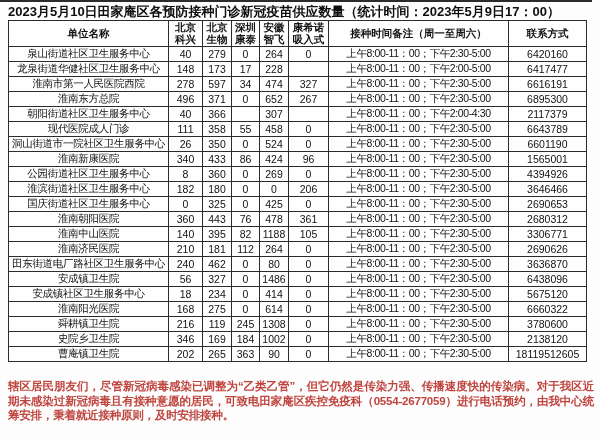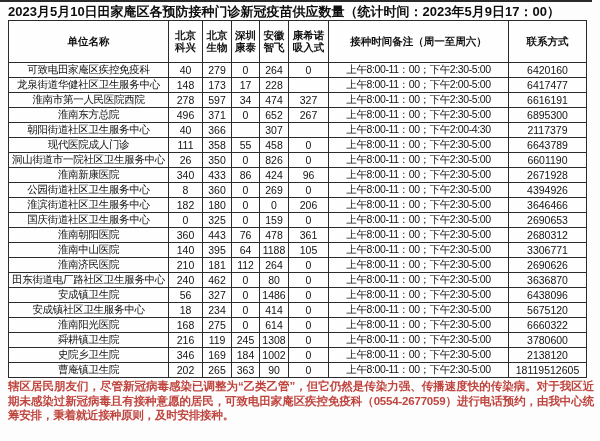--- a/index.html
+++ b/index.html
@@ -3,21 +3,21 @@
 <meta charset="utf-8">
 <style>
   * { margin:0; padding:0; box-sizing:border-box; }
   html,body { width:600px; height:441px; background:#ffffff; }
   body { font-family:"Liberation Sans","DejaVu Sans",sans-serif; color:#111; position:relative; }
   .page { position:absolute; left:0; top:0; width:600px; height:441px; background:#fdfdfd; overflow:hidden; }
   .topline { position:absolute; left:0; top:0; width:592px; height:2px; background:#2b2b2b; }
   .title { position:absolute; left:8px; top:3px; width:586px; font-size:13px; font-weight:bold; letter-spacing:0px; white-space:nowrap; color:#0d0d0d; }
   table.grid { position:absolute; left:8px; top:20px; width:578px; border-collapse:collapse; table-layout:fixed; background:#fefefe; }
   table.grid th, table.grid td { border:1px solid #2b2b2b; overflow:hidden; }
-  table.grid th { font-size:10.5px; font-weight:bold; text-align:center; vertical-align:middle; line-height:11.5px; white-space:pre-line; height:26px; padding:9px 0; }
+  table.grid th { font-size:10.5px; font-weight:bold; text-align:center; vertical-align:middle; line-height:11.5px; white-space:pre-line; height:26px; padding:1px 0; }
   table.grid td { height:15px; font-size:10.5px; text-align:center; vertical-align:middle; padding:0 1px; white-space:nowrap; }
   td.name { text-align:left; padding-left:3px; font-size:10.5px; letter-spacing:-0.3px; }
   td.time { font-size:10.5px; letter-spacing:-0.4px;margin-top:36px; }
   td.phone { font-size:10.5px; }
   span.u { }
   .notice { position:absolute; left:8px; top:379px; width:586px; font-size:11.5px; line-height:14.5px; font-weight:bold; color:#c0443e; letter-spacing:-0.2px; text-align:justify; }
 </style>
 </head>
 <body>
 
@@ -48,21 +48,21 @@
           <th>安徽
 智飞</th>
           <th>康希诺
 吸入式</th>
           <th>接种时间备注（周一至周六）</th>
           <th>联系方式</th>
         </tr>
       </thead>
     <tbody>
         <tr>
-          <td class="name">可致电田家庵区疾控免疫科</td>
+          <td class="name">泉山街道社区卫生服务中心</td>
           <td>40</td>
           <td>279</td>
           <td>0</td>
           <td>264</td>
           <td>0</td>
           <td class="time">上午8:00-11：00；下午2:30-5:00</td>
           <td class="phone">6420160</td>
         </tr>
         <tr>
           <td class="name">龙泉街道华健社区卫生服务中心</td>
@@ -112,34 +112,34 @@
           <td>458</td>
           <td>0</td>
           <td class="time">上午8:00-11：00；下午2:30-5:00</td>
           <td class="phone">6643789</td>
         </tr>
         <tr>
           <td class="name">洞山街道市一院社区卫生服务中心</td>
           <td>26</td>
           <td>350</td>
           <td>0</td>
-          <td>826</td>
+          <td>524</td>
           <td>0</td>
           <td class="time">上午8:00-11：00；下午2:30-5:00</td>
           <td class="phone">6601190</td>
         </tr>
         <tr>
           <td class="name">淮南新康医院</td>
           <td>340</td>
           <td>433</td>
           <td>86</td>
           <td>424</td>
           <td>96</td>
           <td class="time">上午8:00-11：00；下午2:30-5:00</td>
-          <td class="phone">2671928</td>
+          <td class="phone">1565001</td>
         </tr>
         <tr>
           <td class="name">公园街道社区卫生服务中心</td>
           <td>8</td>
           <td>360</td>
           <td>0</td>
           <td>269</td>
           <td>0</td>
           <td class="time">上午8:00-11：00；下午2:30-5:00</td>
           <td class="phone">4394926</td>
@@ -152,40 +152,40 @@
           <td>0</td>
           <td>206</td>
           <td class="time">上午8:00-11：00；下午2:30-5:00</td>
           <td class="phone">3646466</td>
         </tr>
         <tr>
           <td class="name">国庆街道社区卫生服务中心</td>
           <td>0</td>
           <td>325</td>
           <td>0</td>
-          <td>159</td>
+          <td>425</td>
           <td>0</td>
           <td class="time">上午8:00-11：00；下午2:30-5:00</td>
           <td class="phone">2690653</td>
         </tr>
         <tr>
           <td class="name">淮南朝阳医院</td>
           <td>360</td>
           <td>443</td>
           <td>76</td>
           <td>478</td>
           <td>361</td>
           <td class="time">上午8:00-11：00；下午2:30-5:00</td>
           <td class="phone">2680312</td>
         </tr>
         <tr>
           <td class="name">淮南中山医院</td>
           <td>140</td>
           <td>395</td>
-          <td>64</td>
+          <td>82</td>
           <td>1188</td>
           <td>105</td>
           <td class="time">上午8:00-11：00；下午2:30-5:00</td>
           <td class="phone">3306771</td>
         </tr>
         <tr>
           <td class="name">淮南济民医院</td>
           <td>210</td>
           <td>181</td>
           <td>112</td>

